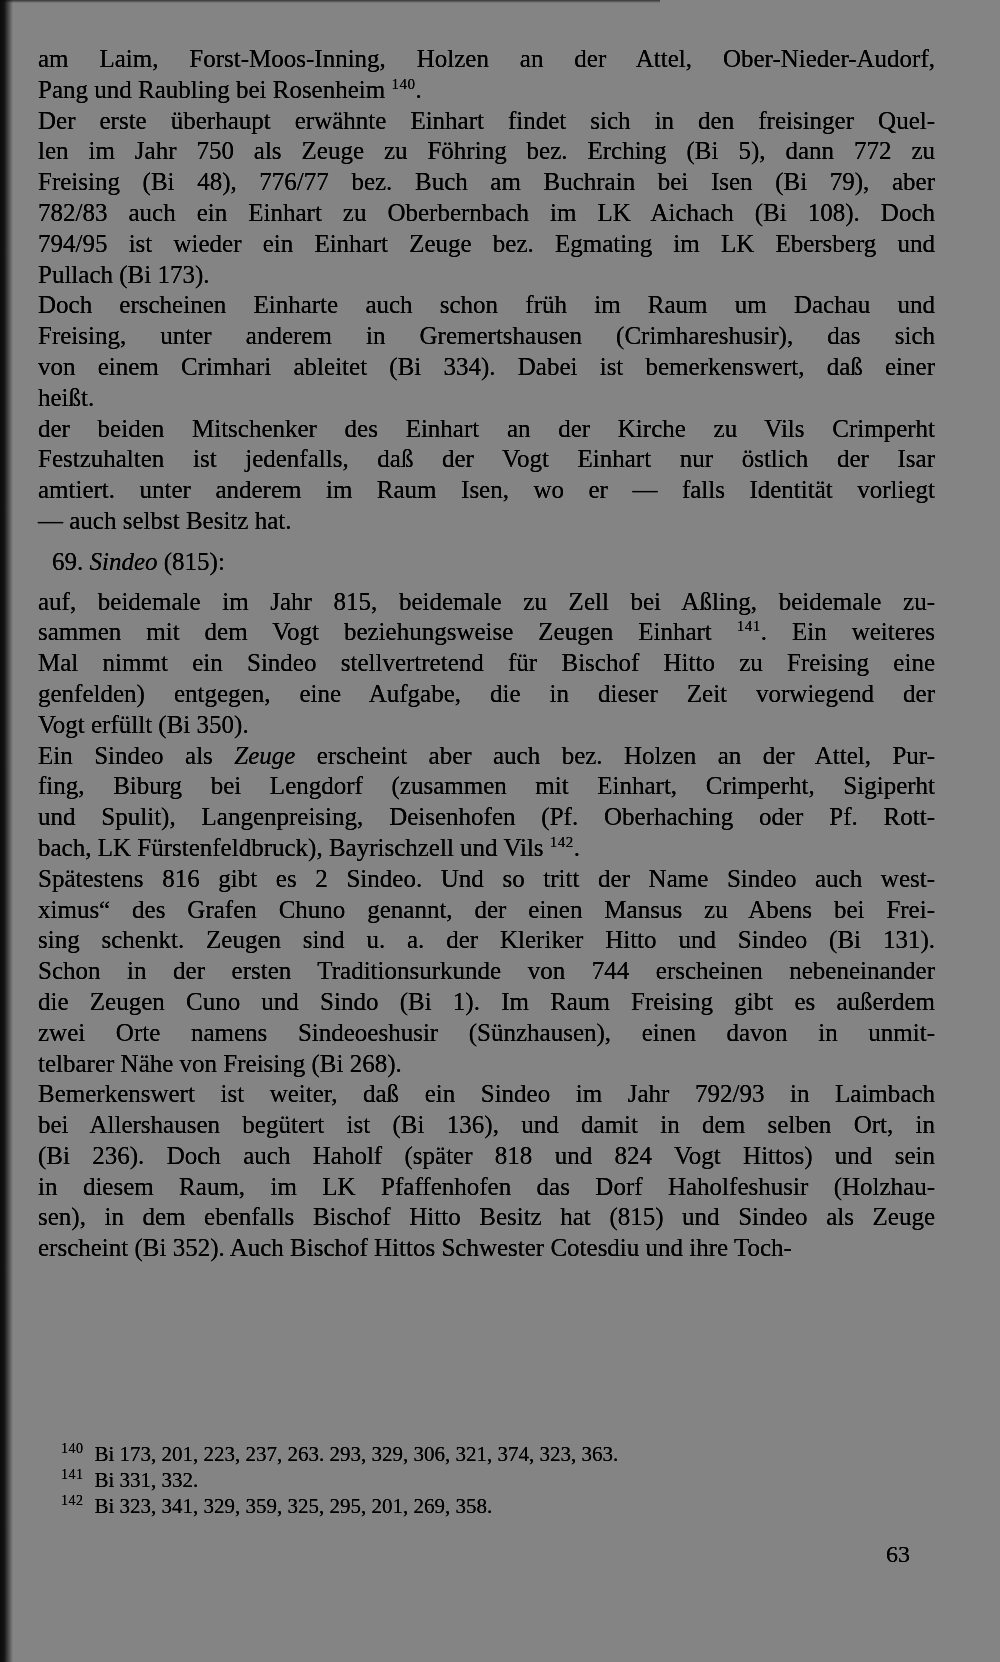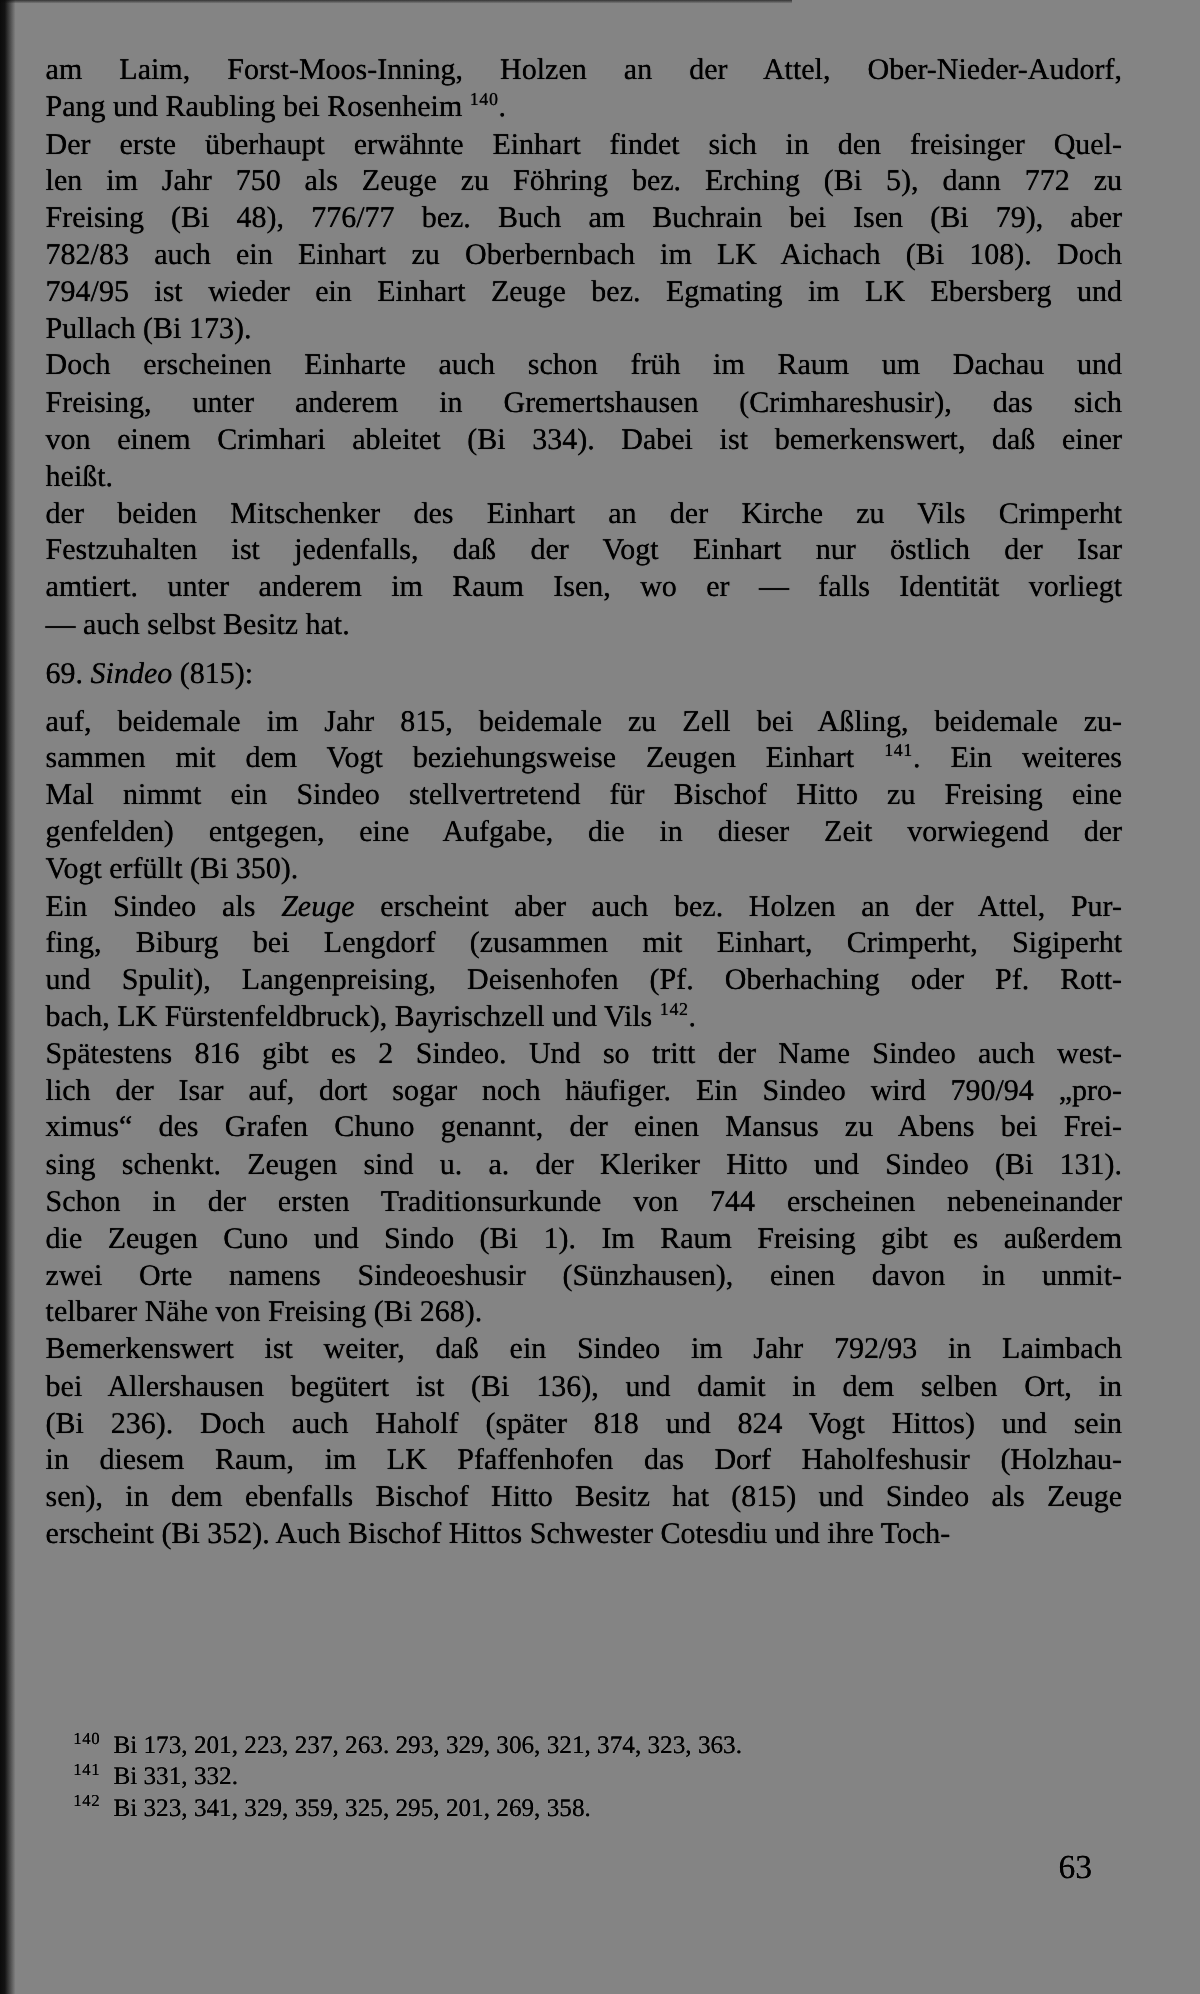--- a/index.html
+++ b/index.html
@@ -21,35 +21,35 @@
     background: linear-gradient(to bottom, rgba(10,10,10,0.65), rgba(10,10,10,0));
   }
   .text-block {
     position: absolute; left: 38px; top: 44px; width: 897px;
     font-size: 25px; line-height: 30.8px;
     text-shadow: 0 0 0.6px currentColor;
   }
   .para { margin: 0; }
   .line { text-align: justify; text-align-last: justify; }
   .line.last { text-align-last: left; }
-  .heading { margin: 10px 0 9px 0; }
+  .heading { margin: 10px 0 9px 14px; }
   .heading .line { text-align-last: left; }
   .it { font-style: italic; }
   .sup { font-size: 15px; vertical-align: super; line-height: 0; letter-spacing: 0.5px; }
   .footnotes {
     position: absolute; left: 38px; top: 1441px; width: 897px;
     font-size: 21px; line-height: 26px;
     text-shadow: 0 0 0.5px currentColor;
     margin-left: 23px;
   }
   .footnote { white-space: nowrap; }
   .fn-num { font-size: 14px; vertical-align: super; line-height: 0; margin-right: 11px; letter-spacing: 0.5px; }
   .page-number {
     position: absolute; top: 1541px; right: 90px;
-    font-size: 28px; text-shadow: 0 0 0.5px currentColor;
+    font-size: 24px; text-shadow: 0 0 0.5px currentColor;
   }
 </style>
 </head>
 <body>
 
 <div class="scan-page" style="background: rgb(132, 132, 132); color: #000000;">
   <div class="edge-left"></div>
   <div class="edge-top"></div>
 
   <div class="text-block">
@@ -88,21 +88,20 @@
         <div class="line last"><span>Vogt erfüllt (Bi 350).</span></div>
       </div>
       <div class="para">
         <div class="line"><span>Ein Sindeo als </span><span class="it">Zeuge</span><span> erscheint aber auch bez. Holzen an der Attel, Pur-</span></div>
         <div class="line"><span>fing, Biburg bei Lengdorf (zusammen mit Einhart, Crimperht, Sigiperht</span></div>
         <div class="line"><span>und Spulit), Langenpreising, Deisenhofen (Pf. Oberhaching oder Pf. Rott-</span></div>
         <div class="line last"><span>bach, LK Fürstenfeldbruck), Bayrischzell und Vils </span><span class="sup">142</span><span>.</span></div>
       </div>
       <div class="para">
         <div class="line"><span>Spätestens 816 gibt es 2 Sindeo. Und so tritt der Name Sindeo auch west-</span></div>
-        <div class="line"><span>lich der Isar auf, dort sogar noch häufiger. Ein Sindeo wird 790/94 „pro-</span></div>
         <div class="line"><span>ximus“ des Grafen Chuno genannt, der einen Mansus zu Abens bei Frei-</span></div>
         <div class="line"><span>sing schenkt. Zeugen sind u. a. der Kleriker Hitto und Sindeo (Bi 131).</span></div>
         <div class="line"><span>Schon in der ersten Traditionsurkunde von 744 erscheinen nebeneinander</span></div>
         <div class="line"><span>die Zeugen Cuno und Sindo (Bi 1). Im Raum Freising gibt es außerdem</span></div>
         <div class="line"><span>zwei Orte namens Sindeoeshusir (Sünzhausen), einen davon in unmit-</span></div>
         <div class="line last"><span>telbarer Nähe von Freising (Bi 268).</span></div>
       </div>
       <div class="para">
         <div class="line"><span>Bemerkenswert ist weiter, daß ein Sindeo im Jahr 792/93 in Laimbach</span></div>
         <div class="line"><span>bei Allershausen begütert ist (Bi 136), und damit in dem selben Ort, in</span></div>

